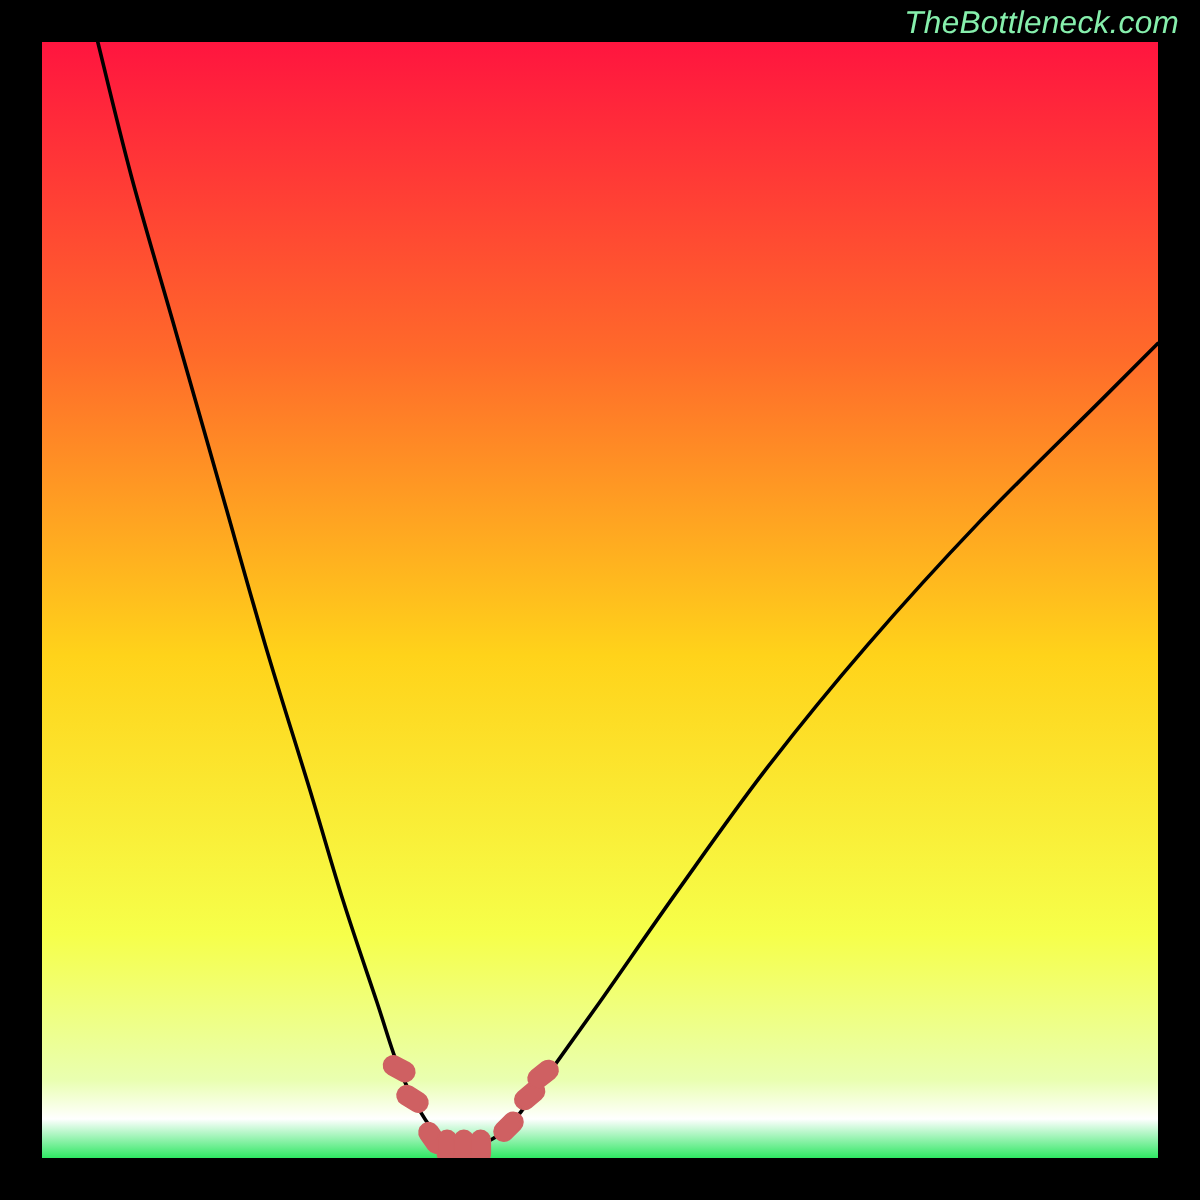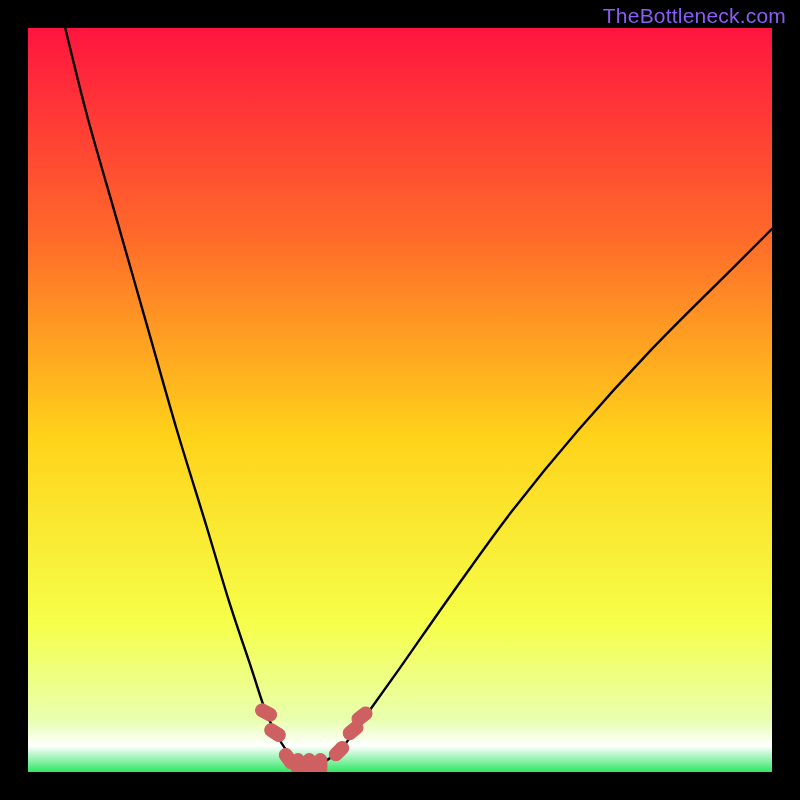--- a/index.html
+++ b/index.html
@@ -16,25 +16,26 @@
     left: 0;
     top: 0;
     width: 800px;
     height: 800px;
     background: #000000;
   }
   .watermark {
     position: absolute;
     top: 4px;
     right: 14px;
-    color: #8b5cf6;
+    color: #86efac;
     font-size: 21px;
     font-weight: 400;
     letter-spacing: 0.2px;
     z-index: 5;
+    font-style: italic;
   }
   svg.plot {
     position: absolute;
     left: 28px;
     top: 28px;
     width: 744px;
     height: 744px;
     display: block;
   }
 </style>

